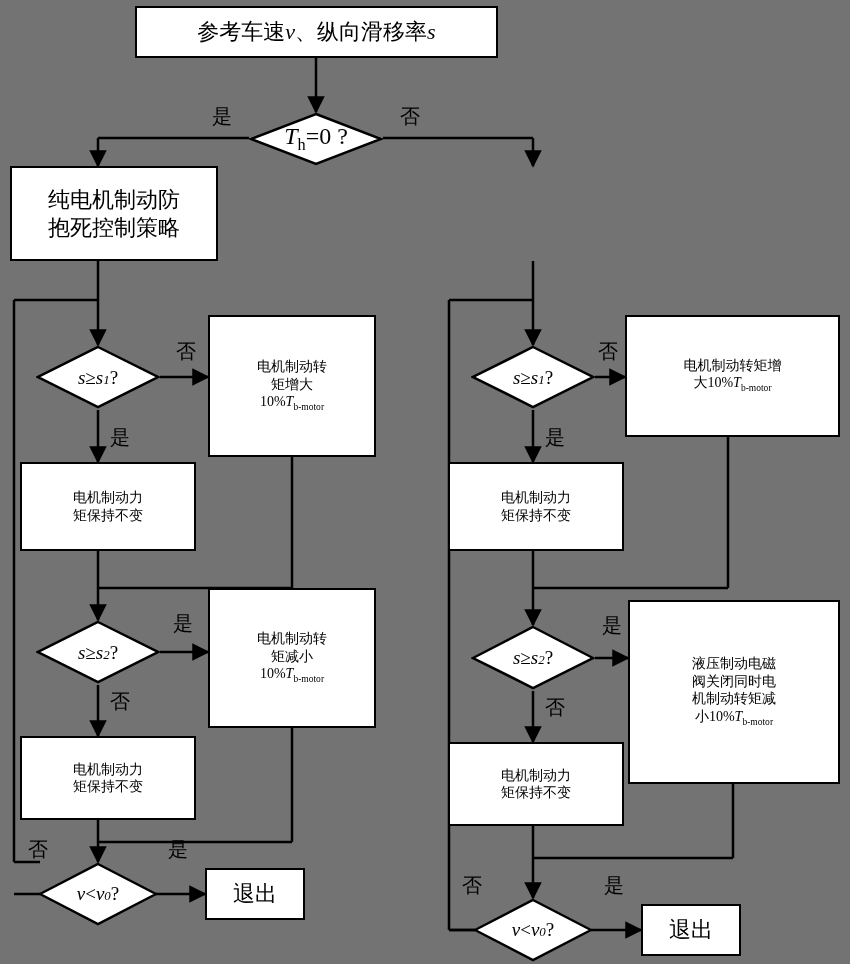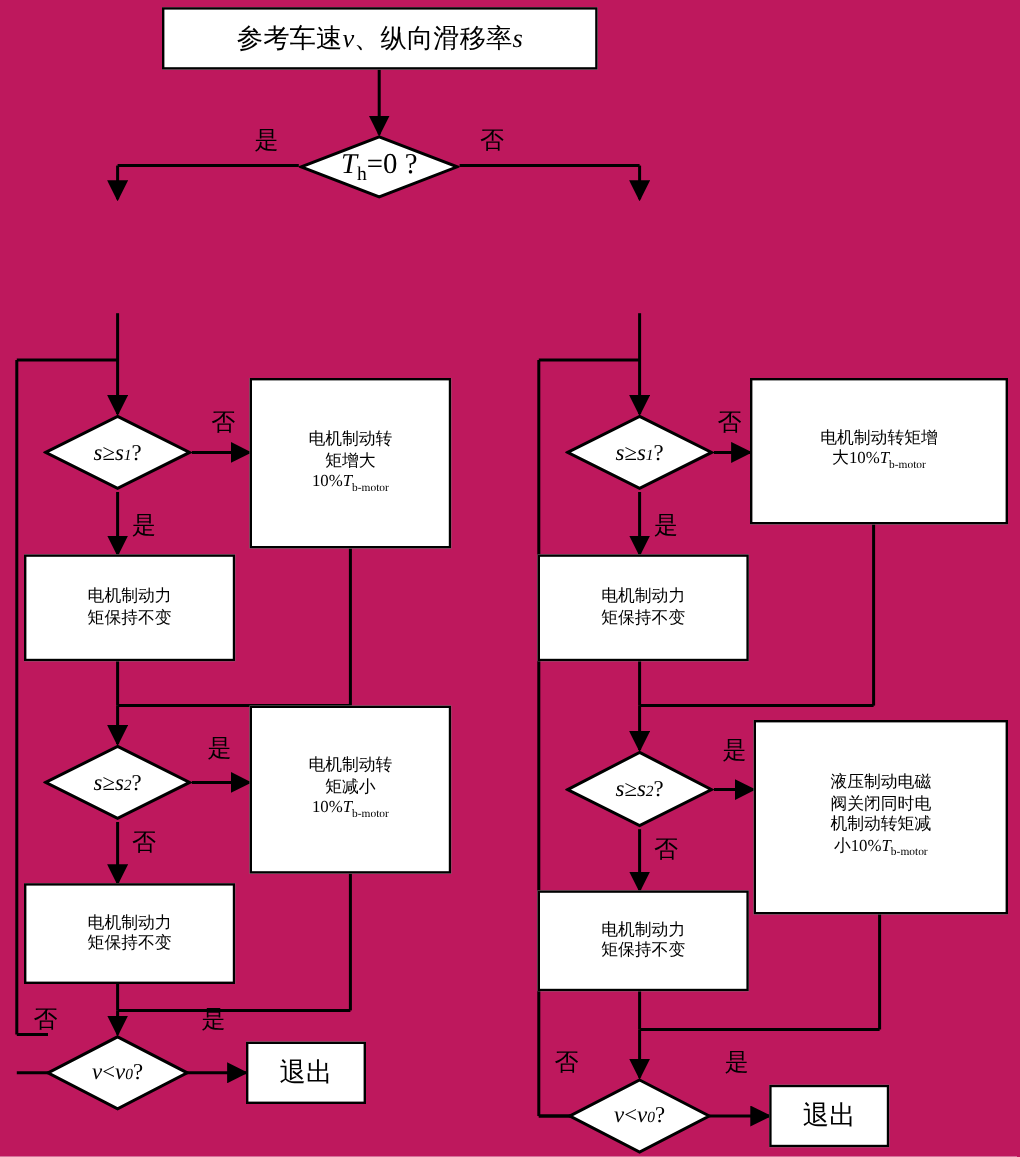--- a/index.html
+++ b/index.html
@@ -9,21 +9,21 @@
   }
   body {
     font-family: "Liberation Serif", "DejaVu Serif", serif;
     color: #000000;
   }
   #canvas {
     position: relative;
     width: 850px;
     height: 964px;
     overflow: hidden;
-    background: #be185d;
+    background: #737373;
   }
   svg#wires {
     position: absolute;
     left: 0;
     top: 0;
     width: 850px;
     height: 964px;
     pointer-events: none;
   }
   .node {
@@ -163,20 +163,23 @@
     <svg width="134" height="54" xmlns="http://www.w3.org/2000/svg">
       <polygon points="67,2 132,27 67,52 2,27" fill="#fff" stroke="#000" stroke-width="2.5"></polygon>
     </svg>
     <div class="diamond-label f20">
       <span><span class="it">T</span><sub>h</sub>=0 ?</span>
     </div>
   </div>
   <div class="lbl" style="left:212px; top:103px;">是</div>
   <div class="lbl" style="left:400px; top:103px;">否</div>
 
+  <div class="node box" style="left:10px; top:166px; width:208px; height:95px;">
+    <span class="txt f22">纯电机制动防<br>抱死控制策略</span>
+  </div>
 
 
   <div class="diamond-wrap" style="left:36px; top:345px; width:124px; height:65px;">
     <svg width="124" height="65" xmlns="http://www.w3.org/2000/svg">
       <polygon points="62,2 122,32 62,62 2,32" fill="#fff" stroke="#000" stroke-width="2.5"></polygon>
     </svg>
     <div class="diamond-label f19">
       <span><span class="it">s</span>≥<span class="it">s</span><span class="sub-it">1</span>?</span>
     </div>
   </div>
@@ -248,21 +251,21 @@
     <svg width="124" height="66" xmlns="http://www.w3.org/2000/svg">
       <polygon points="62,2 122,33 62,63 2,33" fill="#fff" stroke="#000" stroke-width="2.5"></polygon>
     </svg>
     <div class="diamond-label f19">
       <span><span class="it">s</span>≥<span class="it">s</span><span class="sub-it">2</span>?</span>
     </div>
   </div>
   <div class="lbl" style="left:602px; top:612px;">是</div>
   <div class="lbl" style="left:545px; top:694px;">否</div>
 
-  <div class="node box" style="left:628px; top:600px; width:212px; height:162px;">
+  <div class="node box" style="left:628px; top:600px; width:212px; height:184px;">
     <span class="txt f21">液压制动电磁<br>阀关闭同时电<br>机制动转矩减<br>小10%<span class="it">T</span><sub>b-motor</sub></span>
   </div>
 
   <div class="node box" style="left:448px; top:742px; width:176px; height:84px;">
     <span class="txt f21">电机制动力<br>矩保持不变</span>
   </div>
 
   <div class="diamond-wrap" style="left:473px; top:898px; width:120px; height:64px;">
     <svg width="120" height="64" xmlns="http://www.w3.org/2000/svg">
       <polygon points="60,2 118,32 60,62 2,32" fill="#fff" stroke="#000" stroke-width="2.5"></polygon>

